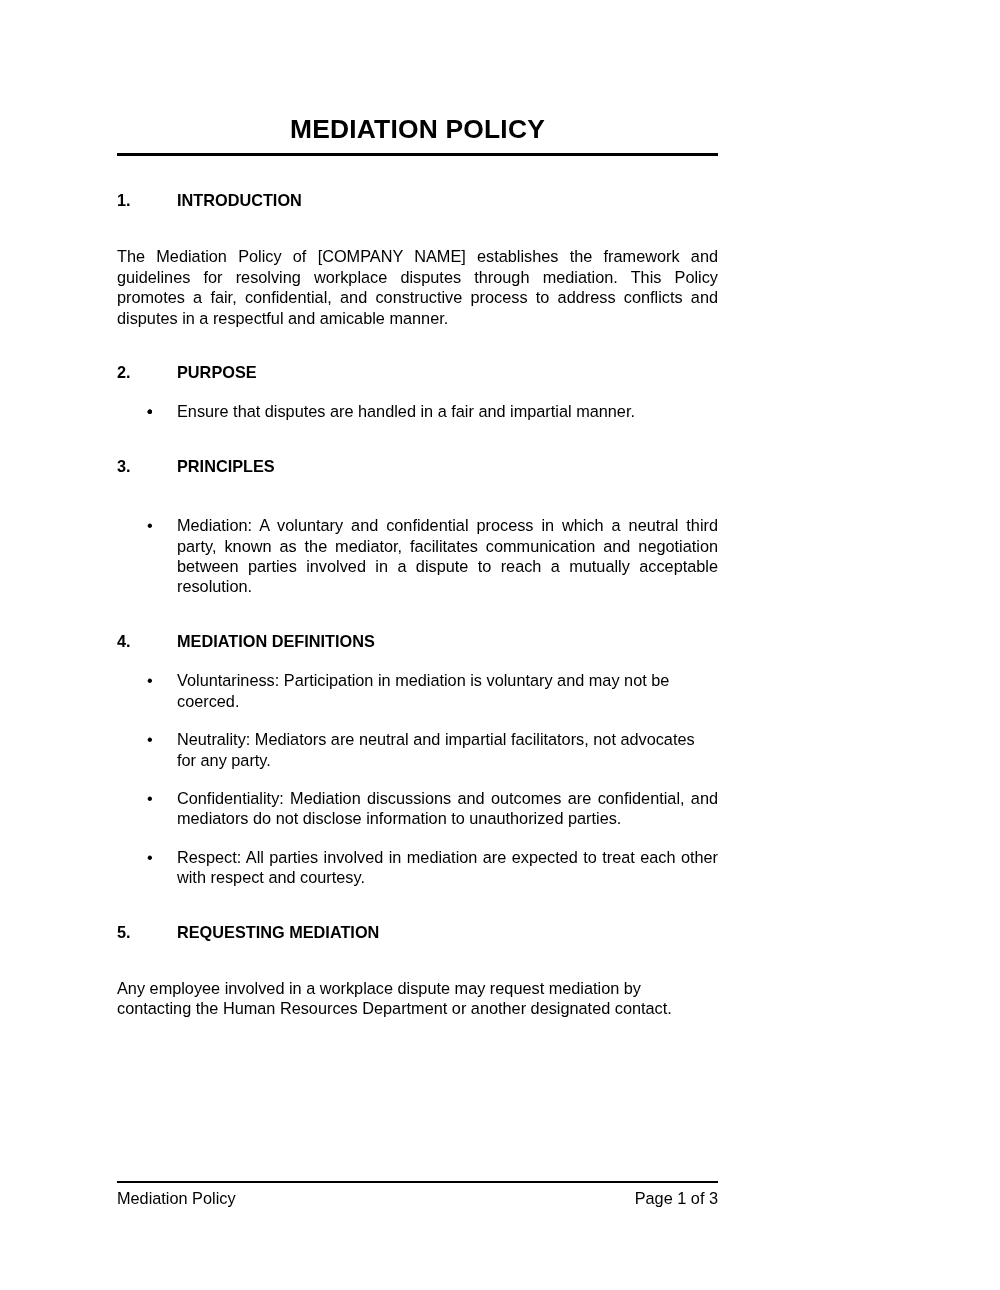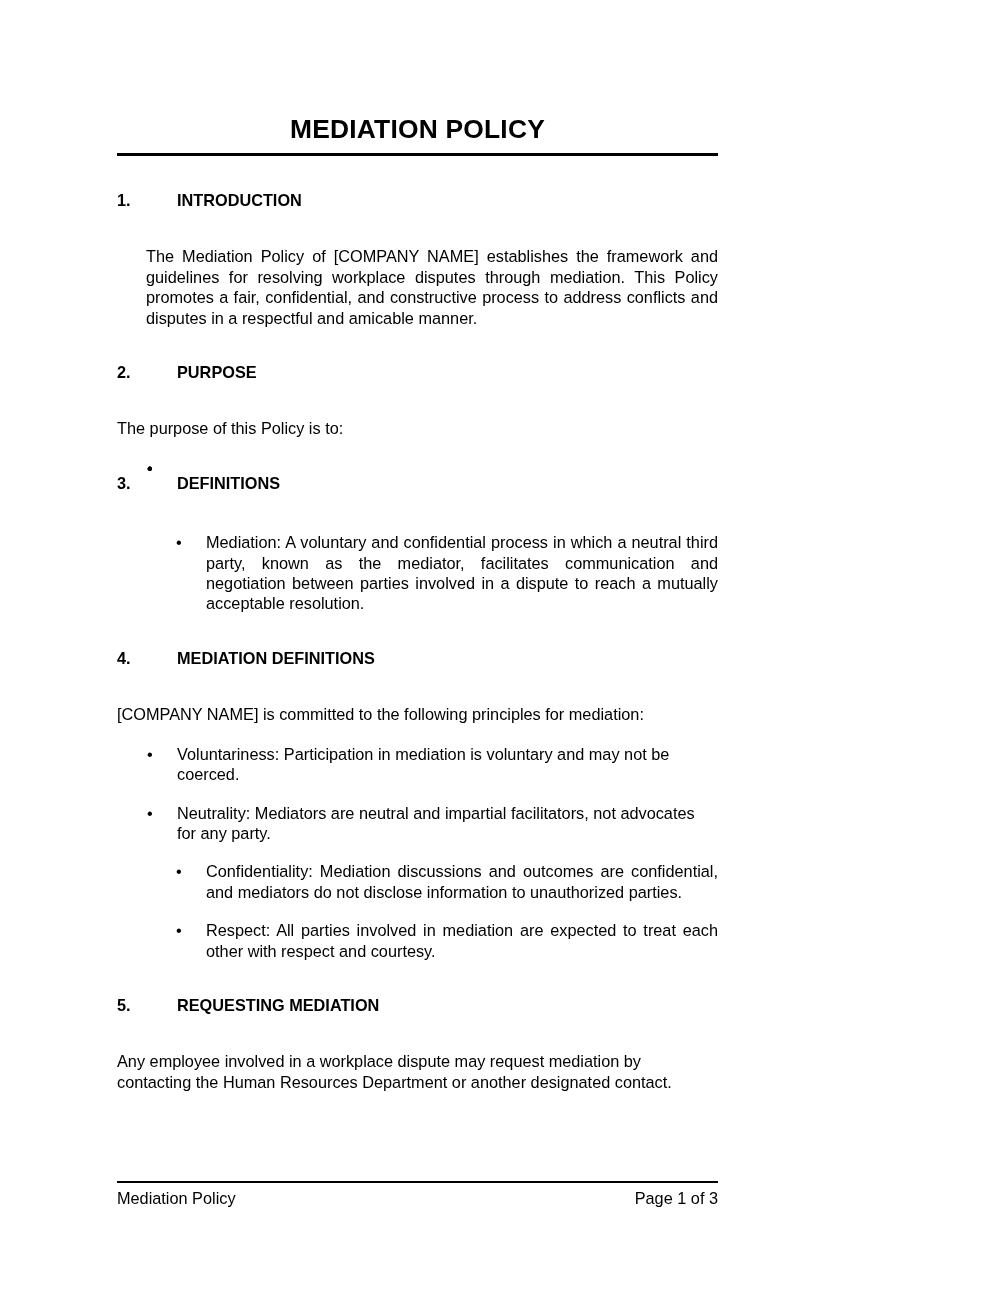--- a/index.html
+++ b/index.html
@@ -33,21 +33,21 @@
     background: #000000;
     margin-top: 9px;
   }
   .sec-heading {
     display: flex;
     font-weight: 700;
     margin-top: 34px;
   }
   .sec-num { flex: 0 0 60px; }
   .para { margin-top: 36px; }
-  .justify { text-align: justify; margin-left: 29px; }
+  .justify { text-align: justify; }
   .bullet {
     position: relative;
     padding-left: 60px;
     margin-top: 18px;
   }
   .bullet .marker {
     position: absolute;
     left: 30px;
     top: 0;
   }
@@ -78,46 +78,45 @@
   <div class="sec-heading">
     <span class="sec-num">1.</span>
     <span>INTRODUCTION</span>
   </div>
   <p class="para justify">The Mediation Policy of [COMPANY NAME] establishes the framework and guidelines for resolving workplace disputes through mediation. This Policy promotes a fair, confidential, and constructive process to address conflicts and disputes in a respectful and amicable manner.</p>
 
   <div class="sec-heading">
     <span class="sec-num">2.</span>
     <span>PURPOSE</span>
   </div>
-  <p class="para">The purpose of this Policy is to:</p>
   <div class="bullet mt-first">
     <span class="marker">•</span>
   </div>
   <div class="bullet">
     <span class="marker">•</span>
   </div>
   <div class="bullet">
     <span class="marker">•</span>
+    <span>Ensure that disputes are handled in a fair and impartial manner.</span>
   </div>
 
   <div class="sec-heading">
     <span class="sec-num">3.</span>
-    <span>DEFINITIONS</span>
+    <span>PRINCIPLES</span>
   </div>
   <div class="bullet justify mt-def">
     <span class="marker">•</span>
     <span class="lead">Mediation:</span>
     <span>A voluntary and confidential process in which a neutral third party, known as the mediator, facilitates communication and negotiation between parties involved in a dispute to reach a mutually acceptable resolution.</span>
   </div>
 
   <div class="sec-heading">
     <span class="sec-num">4.</span>
     <span>MEDIATION DEFINITIONS</span>
   </div>
-  <p class="para">[COMPANY NAME] is committed to the following principles for mediation:</p>
   <div class="bullet mt-first">
     <span class="marker">•</span>
     <span class="lead">Voluntariness:</span>
     <span>Participation in mediation is voluntary and may not be coerced.</span>
   </div>
   <div class="bullet">
     <span class="marker">•</span>
     <span class="lead">Neutrality:</span>
     <span>Mediators are neutral and impartial facilitators, not advocates for any party.</span>
   </div>

